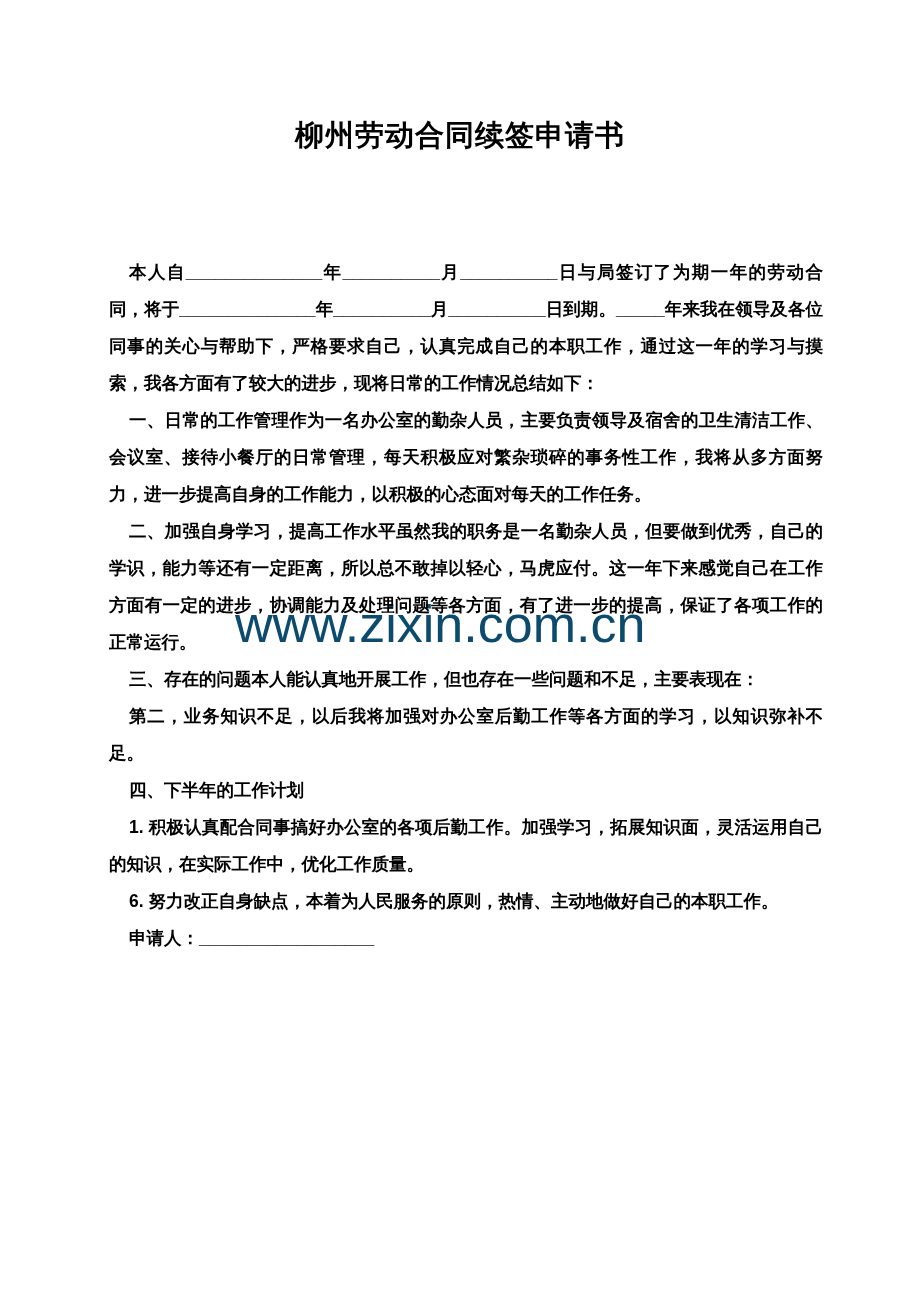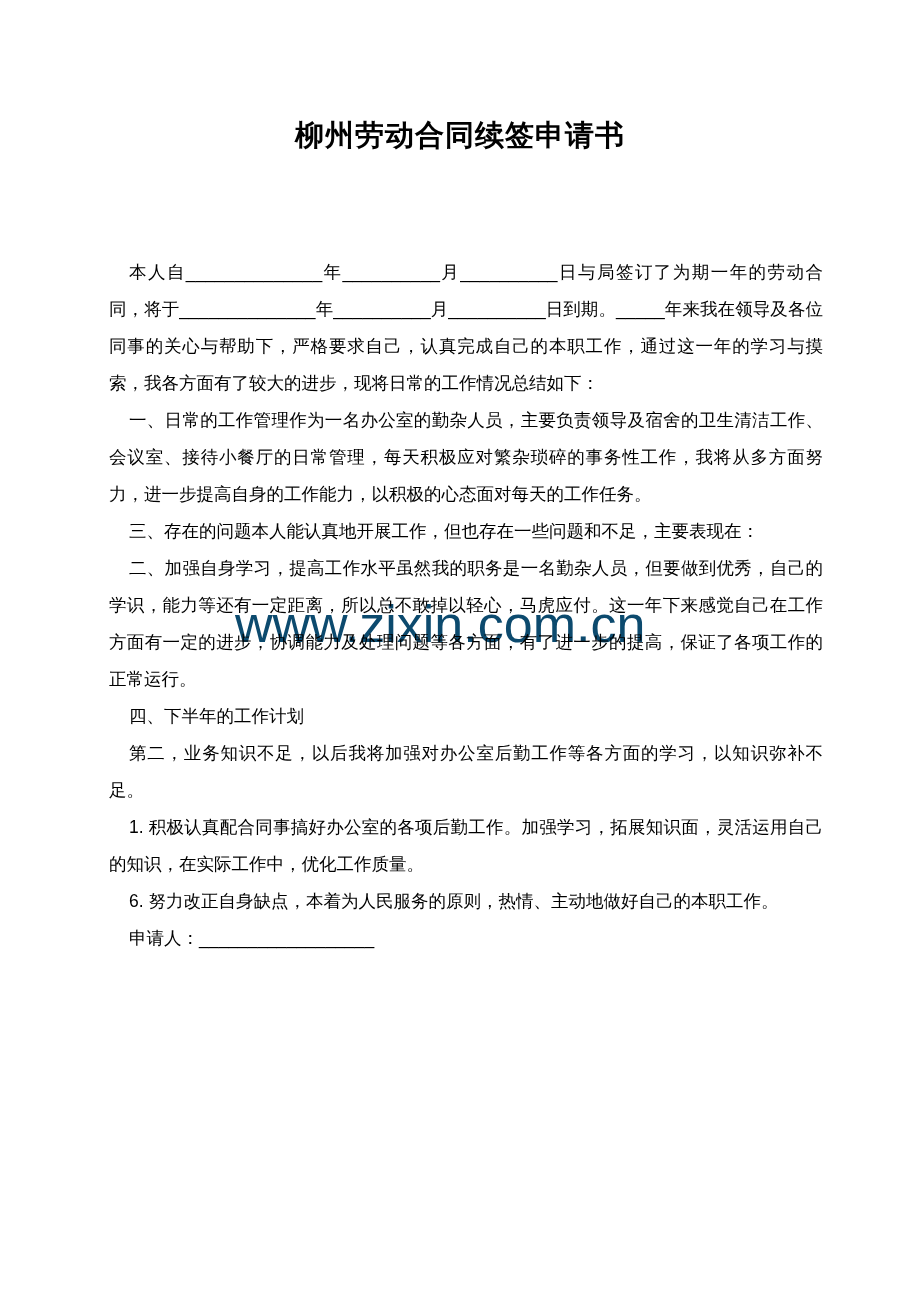--- a/index.html
+++ b/index.html
@@ -41,41 +41,42 @@
   }
   .doc-body {
     position: absolute;
     top: 254px;
     left: 109px;
     width: 714px;
     font-size: 17.5px;
     line-height: 37px;
     text-align: justify;
     z-index: 2;
+    font-weight: bold;
   }
   .doc-body p {
     margin: 0;
     padding: 0;
     text-indent: 20px;
   }
 </style>
 </head>
 <body>
 
 <div class="page">
 
   <div class="watermark">www.zixin.com.cn</div>
 
   <h1 class="doc-title">柳州劳动合同续签申请书</h1>
 
   <div class="doc-body">
     <p>本人自______________年__________月__________日与局签订了为期一年的劳动合同，将于______________年__________月__________日到期。_____年来我在领导及各位同事的关心与帮助下，严格要求自己，认真完成自己的本职工作，通过这一年的学习与摸索，我各方面有了较大的进步，现将日常的工作情况总结如下：</p>
     <p>一、日常的工作管理作为一名办公室的勤杂人员，主要负责领导及宿舍的卫生清洁工作、会议室、接待小餐厅的日常管理，每天积极应对繁杂琐碎的事务性工作，我将从多方面努力，进一步提高自身的工作能力，以积极的心态面对每天的工作任务。</p>
+    <p>二、加强自身学习，提高工作水平虽然我的职务是一名勤杂人员，但要做到优秀，自己的学识，能力等还有一定距离，所以总不敢掉以轻心，马虎应付。这一年下来感觉自己在工作方面有一定的进步，协调能力及处理问题等各方面，有了进一步的提高，保证了各项工作的正常运行。</p>
     <p>三、存在的问题本人能认真地开展工作，但也存在一些问题和不足，主要表现在：</p>
-    <p>二、加强自身学习，提高工作水平虽然我的职务是一名勤杂人员，但要做到优秀，自己的学识，能力等还有一定距离，所以总不敢掉以轻心，马虎应付。这一年下来感觉自己在工作方面有一定的进步，协调能力及处理问题等各方面，有了进一步的提高，保证了各项工作的正常运行。</p>
+    <p>第二，业务知识不足，以后我将加强对办公室后勤工作等各方面的学习，以知识弥补不足。</p>
     <p>四、下半年的工作计划</p>
-    <p>第二，业务知识不足，以后我将加强对办公室后勤工作等各方面的学习，以知识弥补不足。</p>
     <p>1. 积极认真配合同事搞好办公室的各项后勤工作。加强学习，拓展知识面，灵活运用自己的知识，在实际工作中，优化工作质量。</p>
     <p>6. 努力改正自身缺点，本着为人民服务的原则，热情、主动地做好自己的本职工作。</p>
     <p>申请人：__________________</p>
   </div>
 
 </div>
 
 </body></html>

